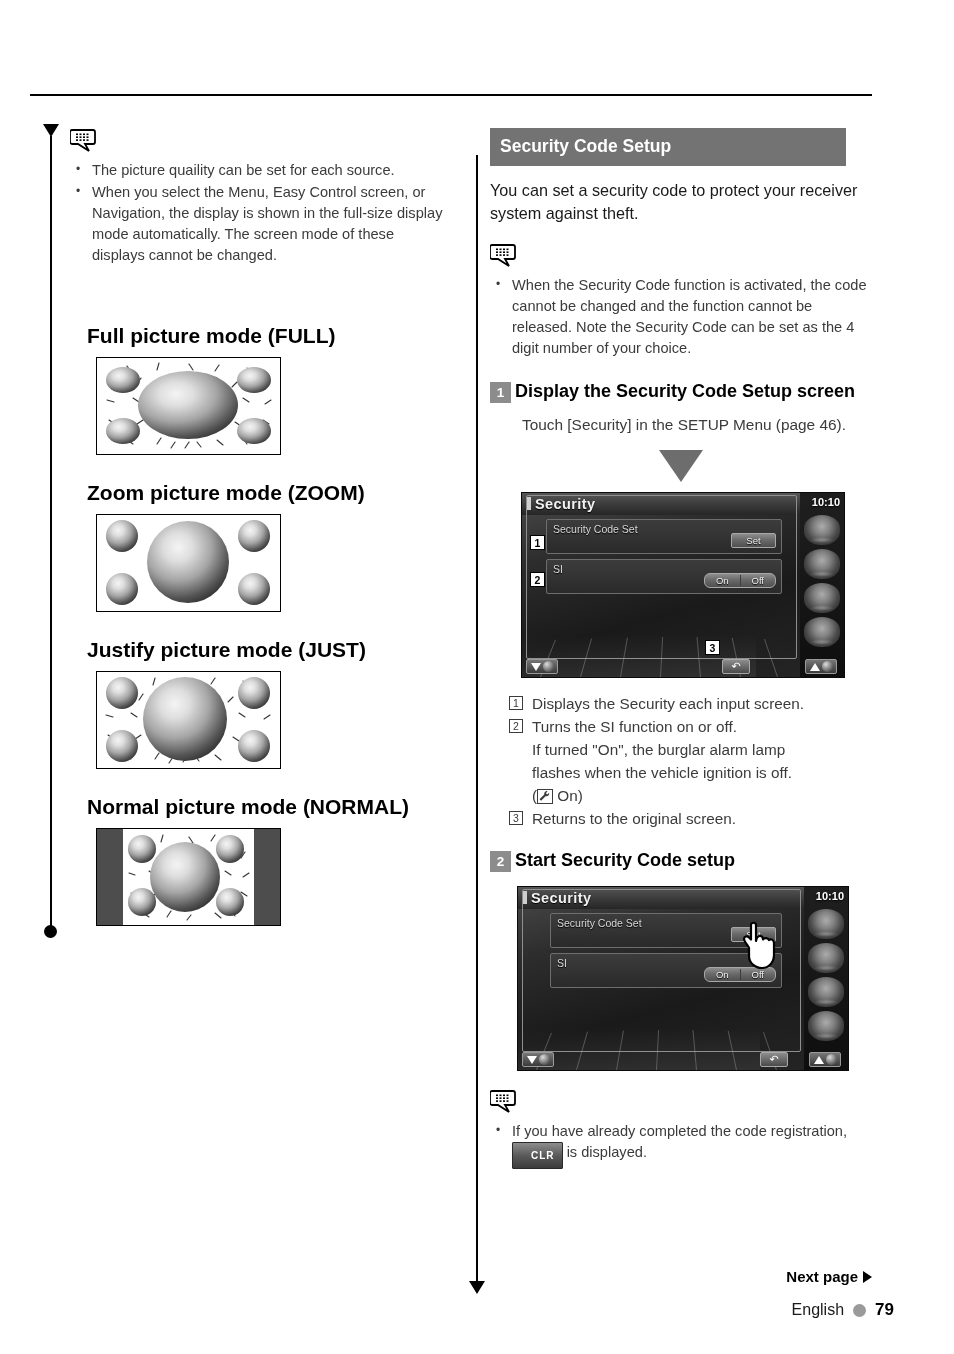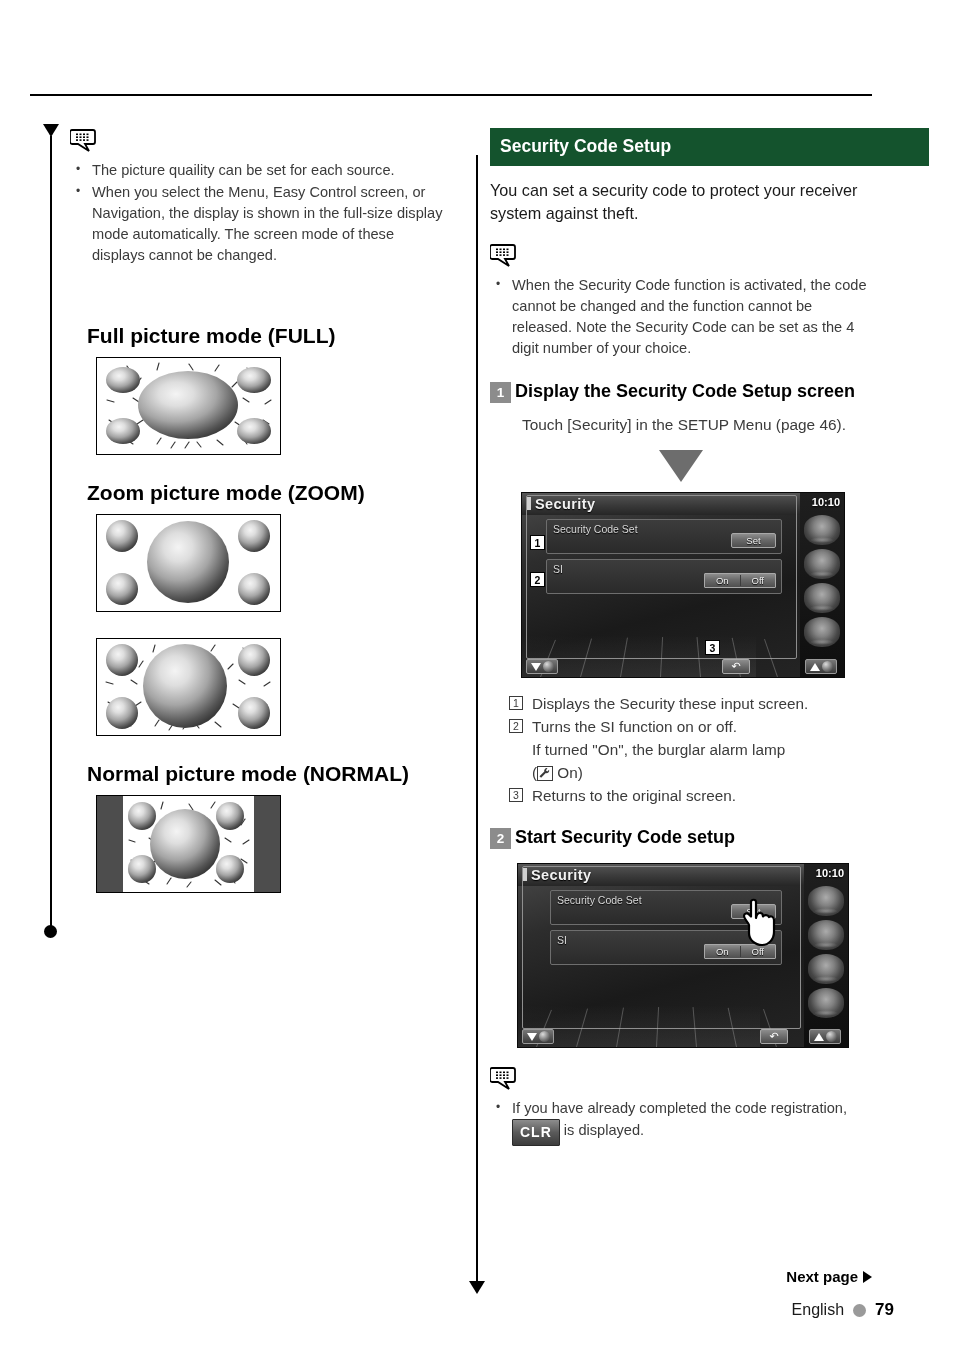--- a/index.html
+++ b/index.html
@@ -71,24 +71,24 @@
   .pillar {
     position: absolute; top: 0; bottom: 0; width: 26px; background: #4d4d4d;
   }
   .pillar.left { left: 0; }
   .pillar.right { right: 0; }
 
   
   .right-col { position: absolute; left: 490px; top: 128px; width: 382px; }
 
   .section-header {
-    background: #14532d; color: #fff;
+    background: #737373; color: #fff;
     font-size: 17.5px; font-weight: bold;
     padding: 8px 10px 9px 10px;
-    width: 439px;
+    width: 356px;
   }
   .intro-text {
     font-size: 16.2px; line-height: 23px; color: #1a1a1a;
     margin-top: 13px;
     font-weight: 500;
   }
 
   .note-block { margin-top: 18px; }
 
   .step-row { display: flex; align-items: flex-start; margin-top: 22px; }
@@ -167,21 +167,21 @@
     border: 1px solid #a8a8a8;
     border-radius: 2px;
     color: #f0f0f0; font-size: 9.5px;
     display: flex; align-items: center; justify-content: center;
     text-shadow: 0 1px 1px #000;
   }
   .dev-seg {
     position: absolute;
     background: linear-gradient(180deg,#8d8d8d 0%,#6a6a6a 45%,#4f4f4f 100%);
     border: 1px solid #a8a8a8;
-    border-radius: 1px;
+    border-radius: 6px;
     display: flex; align-items: center;
   }
   .dev-seg span {
     flex: 1; text-align: center; color: #f0f0f0; font-size: 9.5px;
     text-shadow: 0 1px 1px #000;
   }
   .dev-seg .divider { flex: 0 0 1px; background: #3c3c3c; align-self: stretch; margin: 1px 0; }
 
   .dev-sidebar {
     position: absolute; right: 0; top: 0; bottom: 0; width: 44px;
@@ -262,22 +262,22 @@
 
   .wrench-icon {
     display: inline-block; width: 16px; height: 15px;
     border: 1.4px solid #3b3b3b; vertical-align: -3px;
     position: relative; background: #fff;
   }
   .clr-chip {
     display: inline-block;
     background: linear-gradient(180deg,#8d8d8d 0%,#5a5a5a 50%,#3c3c3c 100%);
     border: 1px solid #2a2a2a;
-    color: #fff; font-size: 14px; font-weight: bold;
-    padding: 2px 7px 2px 7px; letter-spacing: 1px;
+    color: #fff; font-size: 10px; font-weight: bold;
+    padding: 2px 7px 2px 18px; letter-spacing: 1px;
     vertical-align: -2px;
     border-radius: 1px;
     text-align: center;
   }
 
   
   .next-page {
     position: absolute; right: 82px; top: 1268px;
     font-size: 15px; font-weight: bold; color: #000;
   }
@@ -399,20 +399,21 @@
           <circle cx="91" cy="47" r="41" fill="url(#gzoom)"></circle>
           <circle cx="25" cy="21" r="16" fill="url(#gzoom)"></circle>
           <circle cx="157" cy="21" r="16" fill="url(#gzoom)"></circle>
           <circle cx="25" cy="74" r="16" fill="url(#gzoom)"></circle>
           <circle cx="157" cy="74" r="16" fill="url(#gzoom)"></circle>
         </svg>
       </div>
     </div>
 
     <div class="mode-block">
+      <div class="mode-title">Justify picture mode (JUST)</div>
       <div class="mode-figure">
         <svg width="182" height="95" viewBox="0 0 182 95" style="position:absolute;left:0;top:0;">
           <defs>
             <radialGradient id="gjust" cx="38%" cy="32%" r="70%">
               <stop offset="0%" stop-color="#f4f4f4"></stop>
                 <stop offset="25%" stop-color="#dedede"></stop>
               <stop offset="58%" stop-color="#a5a5a5"></stop>
                 <stop offset="88%" stop-color="#555"></stop>
               <stop offset="100%" stop-color="#3a3a3a"></stop>
             </radialGradient>
@@ -595,27 +596,28 @@
         <div class="corner-ctl" style="left:5px;">
           <div class="tri-up"></div>
           <div class="knob"></div>
         </div>
       </div>
     </div>
 
     <div class="num-list">
       <div class="num-item">
         <div class="num-box">1</div>
-        <div class="num-text">Displays the Security these input screen.</div>
+        <div class="num-text">Displays the Security each input screen.</div>
       </div>
       <div class="num-item">
         <div class="num-box">2</div>
         <div class="num-text">Turns the SI function on or off.</div>
       </div>
       <div class="num-sub">If turned "On", the burglar alarm lamp</div>
+      <div class="num-sub">flashes when the vehicle ignition is off.</div>
       <div class="num-sub">
         <span>(</span><span class="wrench-icon"><svg width="13" height="12" viewBox="0 0 13 12" style="position:absolute;left:0;top:0;">
               <path d="M9.5,1.2 a2.6,2.6 0 0 0 -3.2,3.3 L1.5,9.2 l1.6,1.6 l4.7,-4.8 a2.6,2.6 0 0 0 3.3,-3.2 l-1.8,1.8 l-1.4,-1.4 z" fill="#3b3b3b"></path>
             </svg></span><span> On)</span>
       </div>
       <div class="num-item">
         <div class="num-box">3</div>
         <div class="num-text">Returns to the original screen.</div>
       </div>
     </div>

